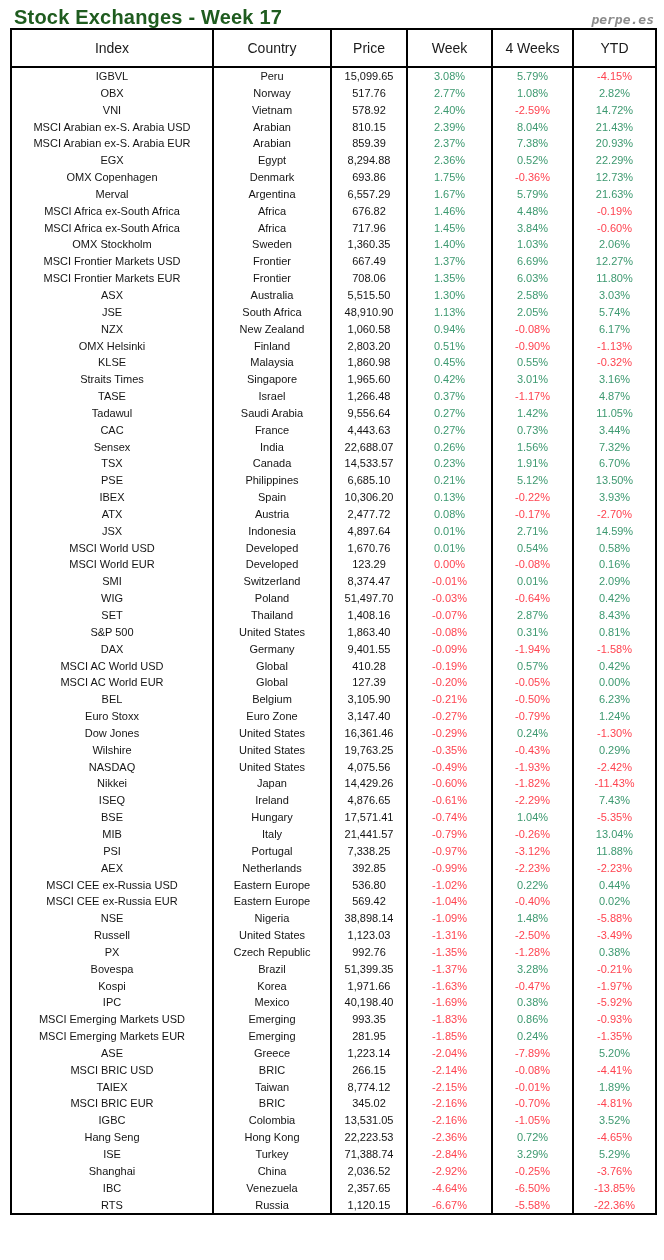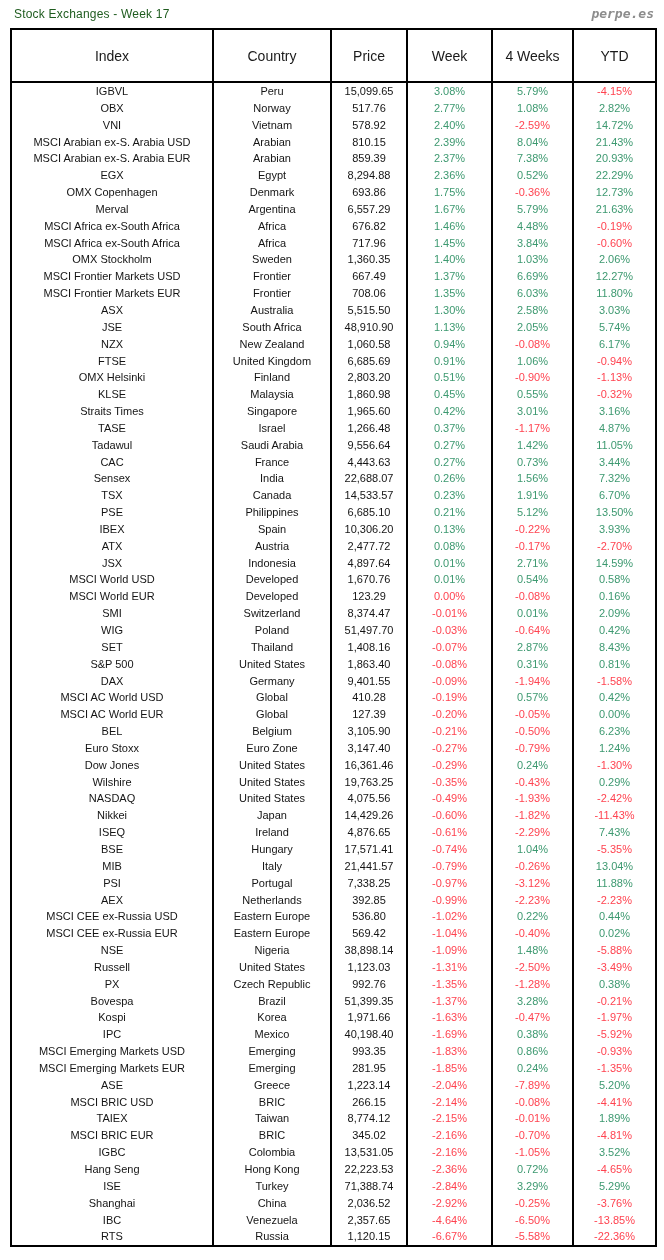--- a/index.html
+++ b/index.html
@@ -15,36 +15,36 @@
   body{
     width:664px;height:1260px;background:#ffffff;
     font-family:"Liberation Sans", sans-serif;
     color:var(--text-color);
   }
   .titlebar{
     display:flex;justify-content:space-between;align-items:baseline;
     padding:6px 10px 2px 14px;height:28px;
   }
   .title{
-    font-size:12px;font-weight:normal;color:var(--title-color);
+    font-size:20px;font-weight:bold;color:var(--title-color);
     letter-spacing:0.2px;
   }
   .brand{
     font-family:"DejaVu Sans Mono", monospace;
     font-style:italic;font-weight:bold;font-size:13px;
     color:var(--brand-color);
   }
   table.exchanges{
     border-collapse:collapse;table-layout:fixed;
     margin-left:10px;width:645px;
     border:2px solid var(--border-color);
   }
   .exchanges th{
     border:2px solid var(--border-color);
-    height:53px;font-size:14px;font-weight:normal;
+    height:38px;font-size:14px;font-weight:normal;
     text-align:center;color:#1a1a1a;padding:8px;
   }
   .exchanges td{
     border-left:2px solid var(--border-color);
     border-right:2px solid var(--border-color);
     border-top:none;border-bottom:none;
     text-align:center;font-size:11px;
     height:16.85px;line-height:16.85px;
     padding:0;white-space:nowrap;overflow:hidden;
   }
@@ -201,28 +201,20 @@
       </tr>
       <tr>
         <td>NZX</td>
         <td>New Zealand</td>
         <td>1,060.58</td>
         <td class="pos">0.94%</td>
         <td class="neg">-0.08%</td>
         <td class="pos">6.17%</td>
       </tr>
       <tr>
-        <td>FTSE</td>
-        <td>United Kingdom</td>
-        <td>6,685.69</td>
-        <td class="pos">0.91%</td>
-        <td class="pos">1.06%</td>
-        <td class="neg">-0.94%</td>
-      </tr>
-      <tr>
         <td>OMX Helsinki</td>
         <td>Finland</td>
         <td>2,803.20</td>
         <td class="pos">0.51%</td>
         <td class="neg">-0.90%</td>
         <td class="neg">-1.13%</td>
       </tr>
       <tr>
         <td>KLSE</td>
         <td>Malaysia</td>

